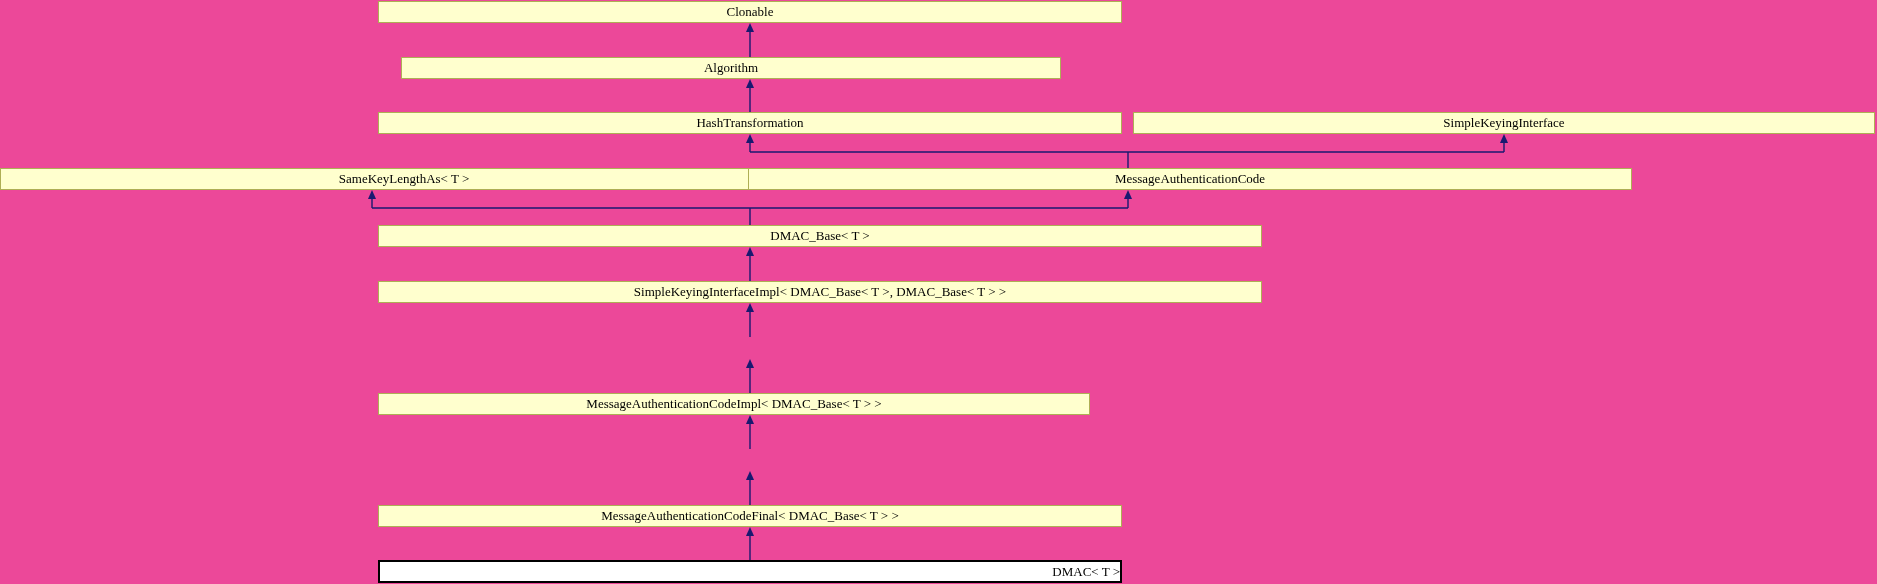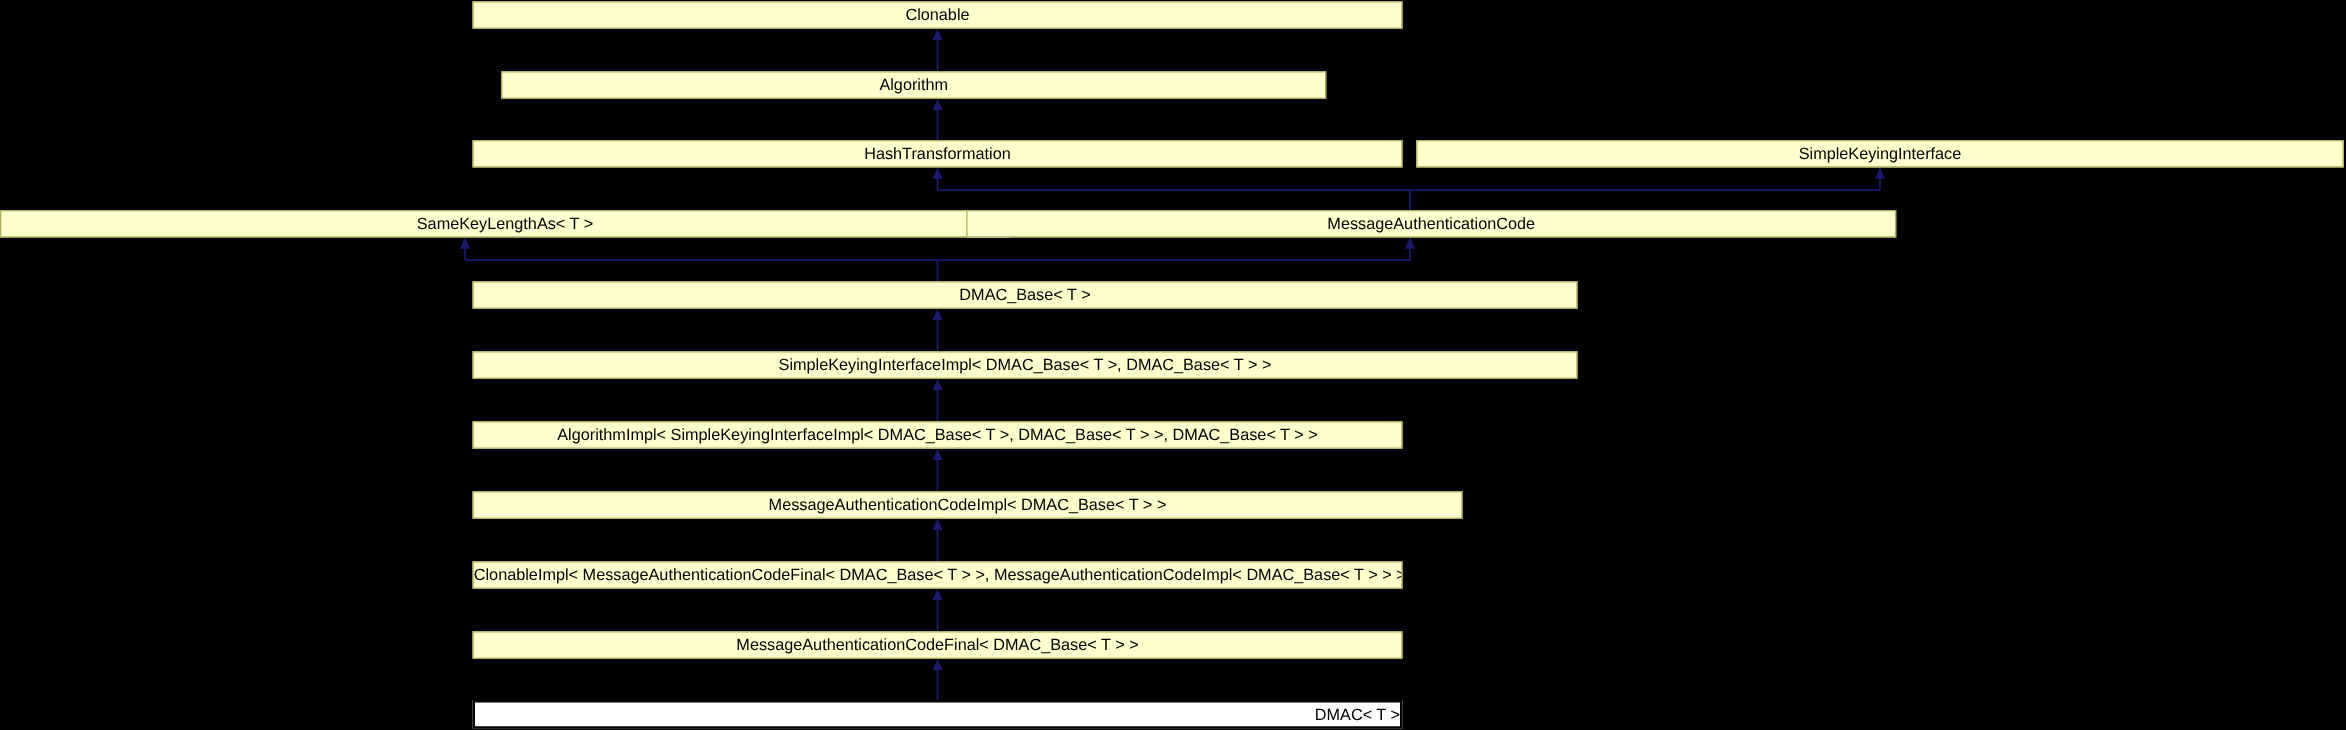--- a/index.html
+++ b/index.html
@@ -7,22 +7,22 @@
     --node-border:#AEAE55;
     --current-node-fill:#FFFFFF;
     --current-node-border:#000000;
     --arrow:#191970;
     --text:#000000;
   }
   html,body{margin:0;padding:0;background:#ffffff;}
   .diagram{
     position:relative;
     width:1877px;height:584px;
-    background:#000000;
-    font-family:Liberation Sans, sans-serif;
+    background:#ec4899;
+    font-family:Liberation Serif, serif;
     overflow:hidden;
   }
   .edges{position:absolute;left:0;top:0;}
   .edge{stroke:var(--arrow);stroke-width:1.4;fill:none;}
   .arrowhead{fill:var(--arrow);stroke:none;}
   .node{
     position:absolute;
     box-sizing:border-box;
     height:22px;
     background:var(--node-fill);
@@ -108,22 +108,20 @@
       <path class="edge" d="M750 560 L750 535"></path>
       <polygon class="arrowhead" points="750,527 746,536 754,536"></polygon>
     </g>
   </svg>
 
   <a class="node" style="left:378px;top:1px;width:744px;">Clonable</a>
   <a class="node" style="left:378px;top:57px;width:660px;margin-left:23px;">Algorithm</a>
   <a class="node" style="left:378px;top:112px;width:744px;">HashTransformation</a>
   <a class="node" style="left:1133px;top:112px;width:742px;">SimpleKeyingInterface</a>
   <a class="node" style="left:0px;top:168px;width:808px;">SameKeyLengthAs&lt; T &gt;</a>
-  <a class="node" style="left:773px;top:168px;width:744px;">MessageAuthenticationCode</a>
+  <a class="node" style="left:748px;top:168px;width:884px;">MessageAuthenticationCode</a>
   <a class="node" style="left:378px;top:225px;width:884px;">DMAC_Base&lt; T &gt;</a>
   <a class="node" style="left:378px;top:281px;width:884px;">SimpleKeyingInterfaceImpl&lt; DMAC_Base&lt; T &gt;, DMAC_Base&lt; T &gt; &gt;</a>
-  <a class="node" style="left:378px;top:337px;width:744px;">AlgorithmImpl&lt; SimpleKeyingInterfaceImpl&lt; DMAC_Base&lt; T &gt;, DMAC_Base&lt; T &gt; &gt;, DMAC_Base&lt; T &gt; &gt;</a>
-  <a class="node" style="left:378px;top:393px;width:792px;">MessageAuthenticationCodeImpl&lt; DMAC_Base&lt; T &gt; &gt;</a>
-  <a class="node" style="left:378px;top:449px;width:744px;">ClonableImpl&lt; MessageAuthenticationCodeFinal&lt; DMAC_Base&lt; T &gt; &gt;, MessageAuthenticationCodeImpl&lt; DMAC_Base&lt; T &gt; &gt; &gt;</a>
+  <a class="node" style="left:378px;top:393px;width:712px;">MessageAuthenticationCodeImpl&lt; DMAC_Base&lt; T &gt; &gt;</a>
   <a class="node" style="left:378px;top:505px;width:744px;">MessageAuthenticationCodeFinal&lt; DMAC_Base&lt; T &gt; &gt;</a>
   <div class="node current" style="left:378px;top:560px;width:744px;text-align:right;">DMAC&lt; T &gt;</div>
 
 </div>
 
 </body></html>

